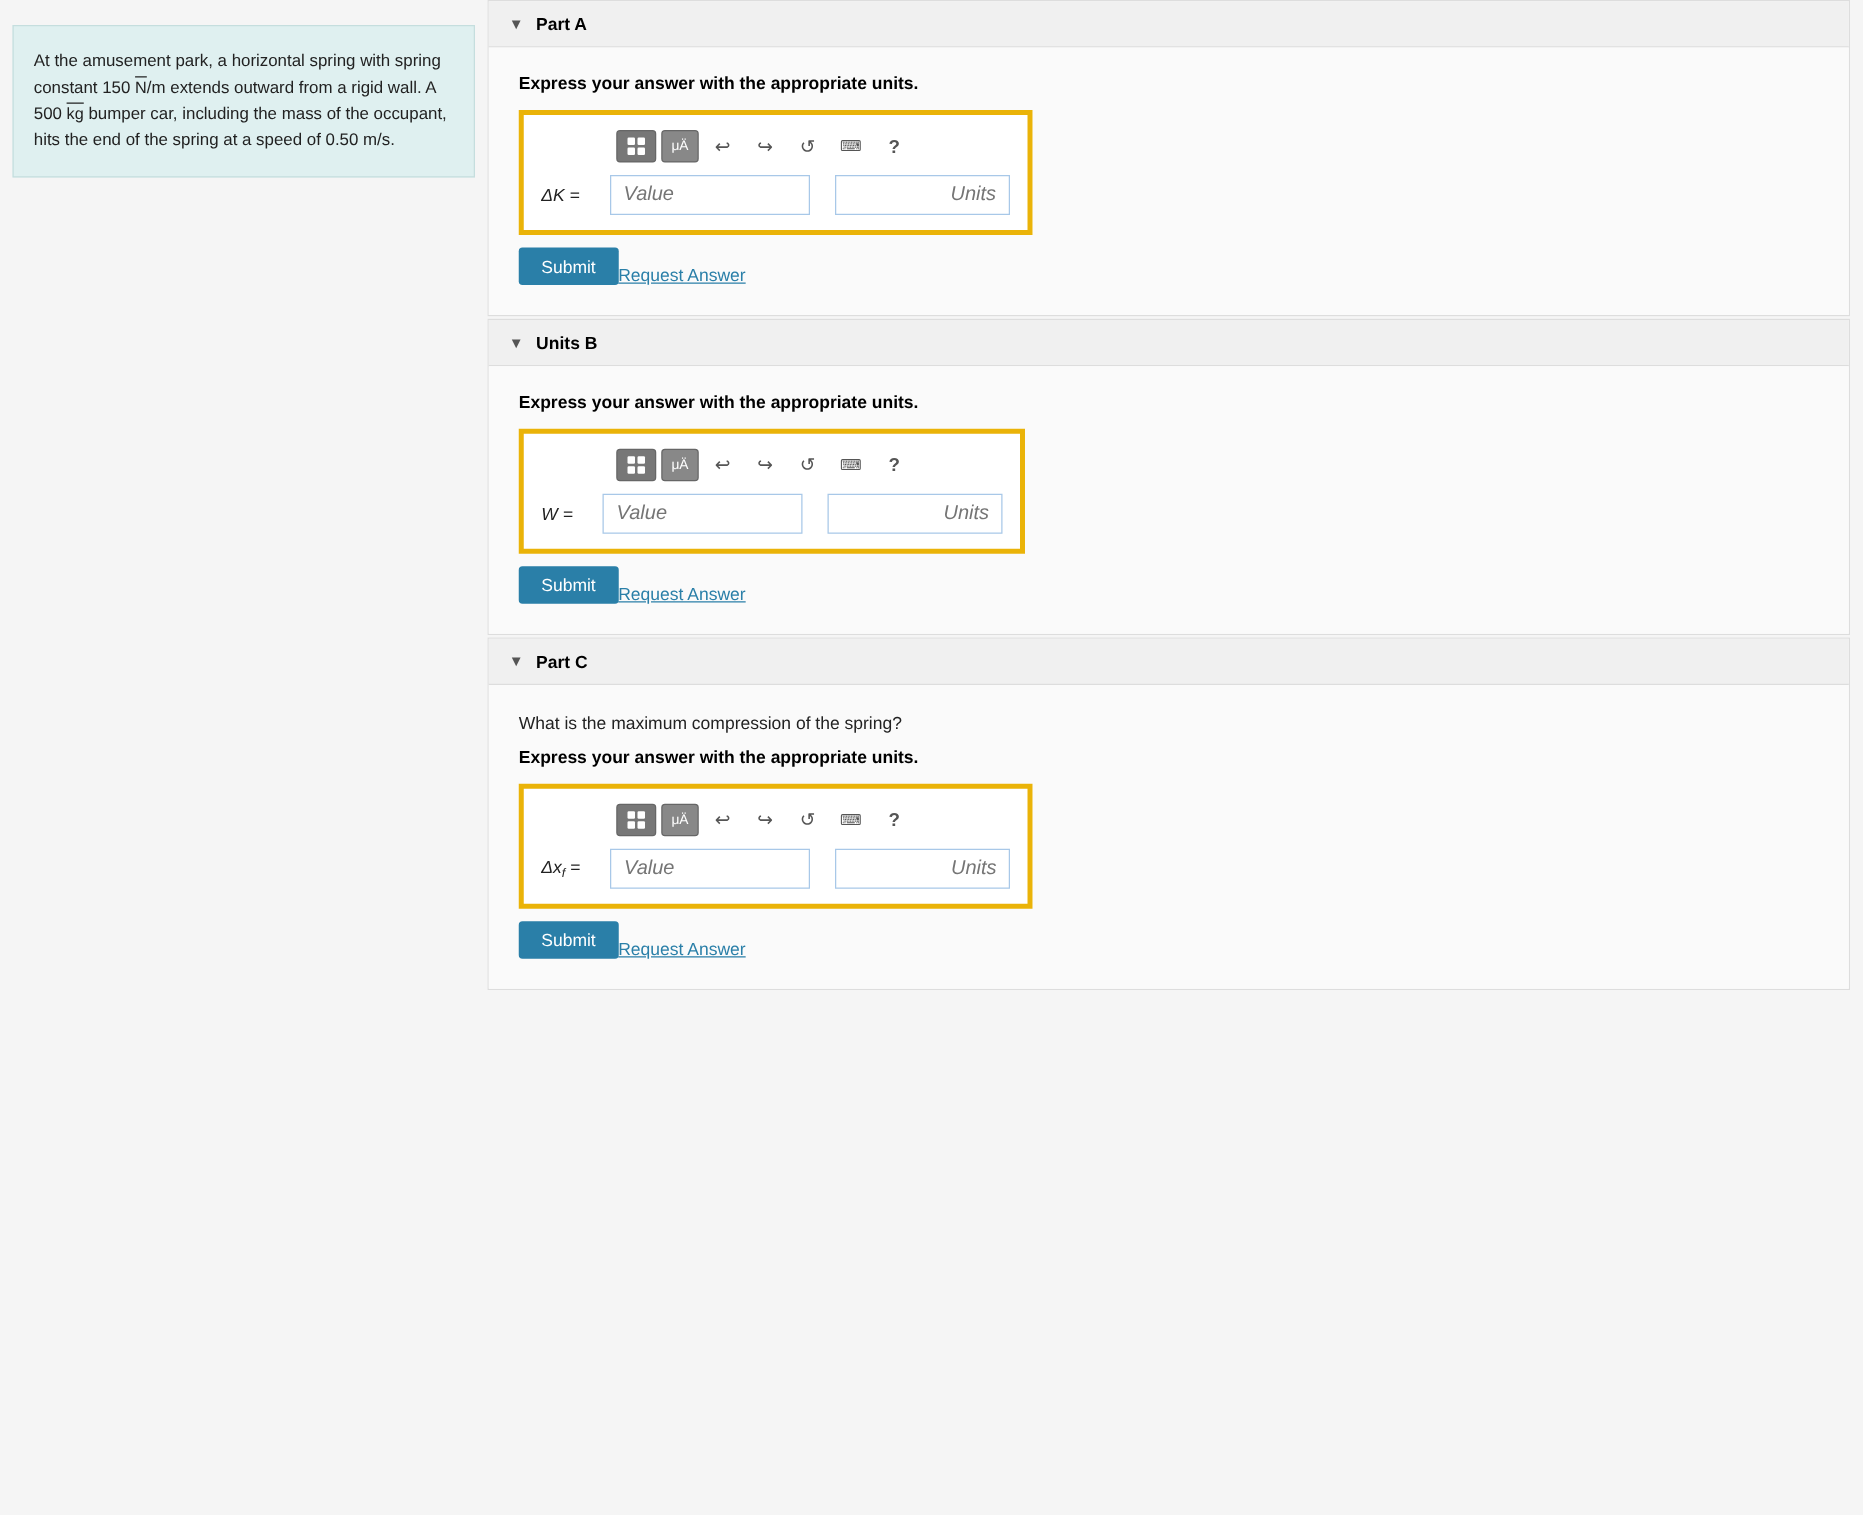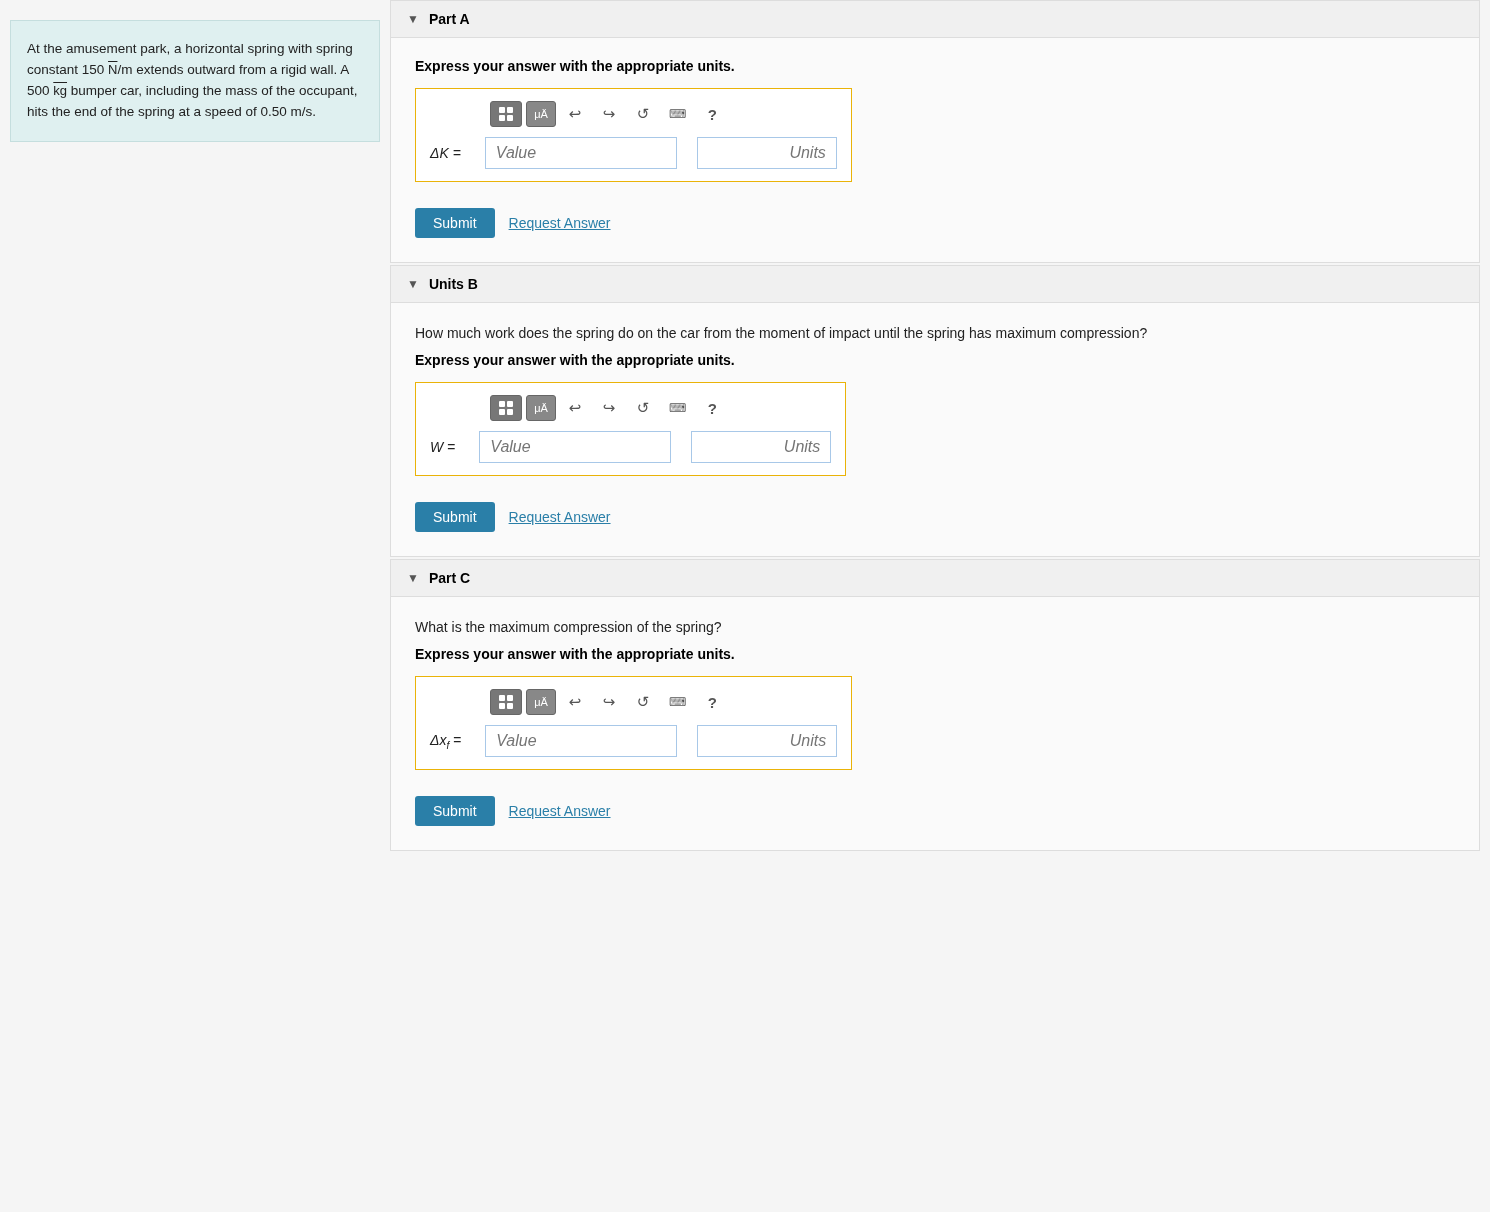--- a/index.html
+++ b/index.html
@@ -67,24 +67,24 @@
       line-height: 1.5;
     }
 
     .express-text {
       font-weight: bold;
       font-size: 14px;
       margin-bottom: 14px;
     }
 
     .answer-box {
-      border: 1px solid #eab308;
+      border: 4px solid #eab308;
       background: #fff;
       padding: 12px 14px;
-      margin-bottom: 22px;
+      margin-bottom: 6px;
       display: inline-block;
       min-width: 400px;
     }
 
     .toolbar {
       display: flex;
       align-items: center;
       gap: 4px;
       margin-bottom: 10px;
       padding-left: 60px;
@@ -147,43 +147,42 @@
       margin-right: 8px;
       white-space: nowrap;
     }
 
     .value-input {
       border: 1px solid #a8c8e8;
       padding: 6px 10px;
       font-size: 16px;
       color: #aaa;
       font-style: italic;
-      width: 192px;
+      width: 160px;
       outline: none;
       background: #fff;
     }
 
     .units-input {
       border: 1px solid #a8c8e8;
       border-left: 1px solid #a8c8e8;
       padding: 6px 10px;
       font-size: 16px;
       color: #aaa;
       font-style: italic;
       width: 140px;
       outline: none;
       background: #fff;
       margin-left: 4px;
       text-align: right;
     }
 
     .actions {
       display: flex;
-      align-items: center;
-      gap: 14px;
+      align-items: flex-end;
       margin-top: 4px;
     }
 
     .submit-btn {
       background: #2a7fa8;
       color: #fff;
       border: none;
       padding: 7px 18px;
       font-size: 14px;
       border-radius: 3px;
@@ -257,21 +256,20 @@
       </div>
     </div>
   </div>
 
   <div class="part-section">
     <div class="part-header">
       <span class="chevron">▼</span>
       <span class="part-label">Units B</span>
     </div>
     <div class="part-body">
-      <p class="question-text">How much work does the spring do on the car from the moment of impact until the spring has maximum compression?</p>
       <p class="express-text">Express your answer with the appropriate units.</p>
       <div class="answer-box">
         <div class="toolbar">
           <button class="tool-btn grid-icon">
             <svg class="grid-svg" viewBox="0 0 16 16" fill="white">
               <rect x="1" y="1" width="6" height="6" rx="1"></rect>
               <rect x="9" y="1" width="6" height="6" rx="1"></rect>
               <rect x="1" y="9" width="6" height="6" rx="1"></rect>
               <rect x="9" y="9" width="6" height="6" rx="1"></rect>
             </svg>

